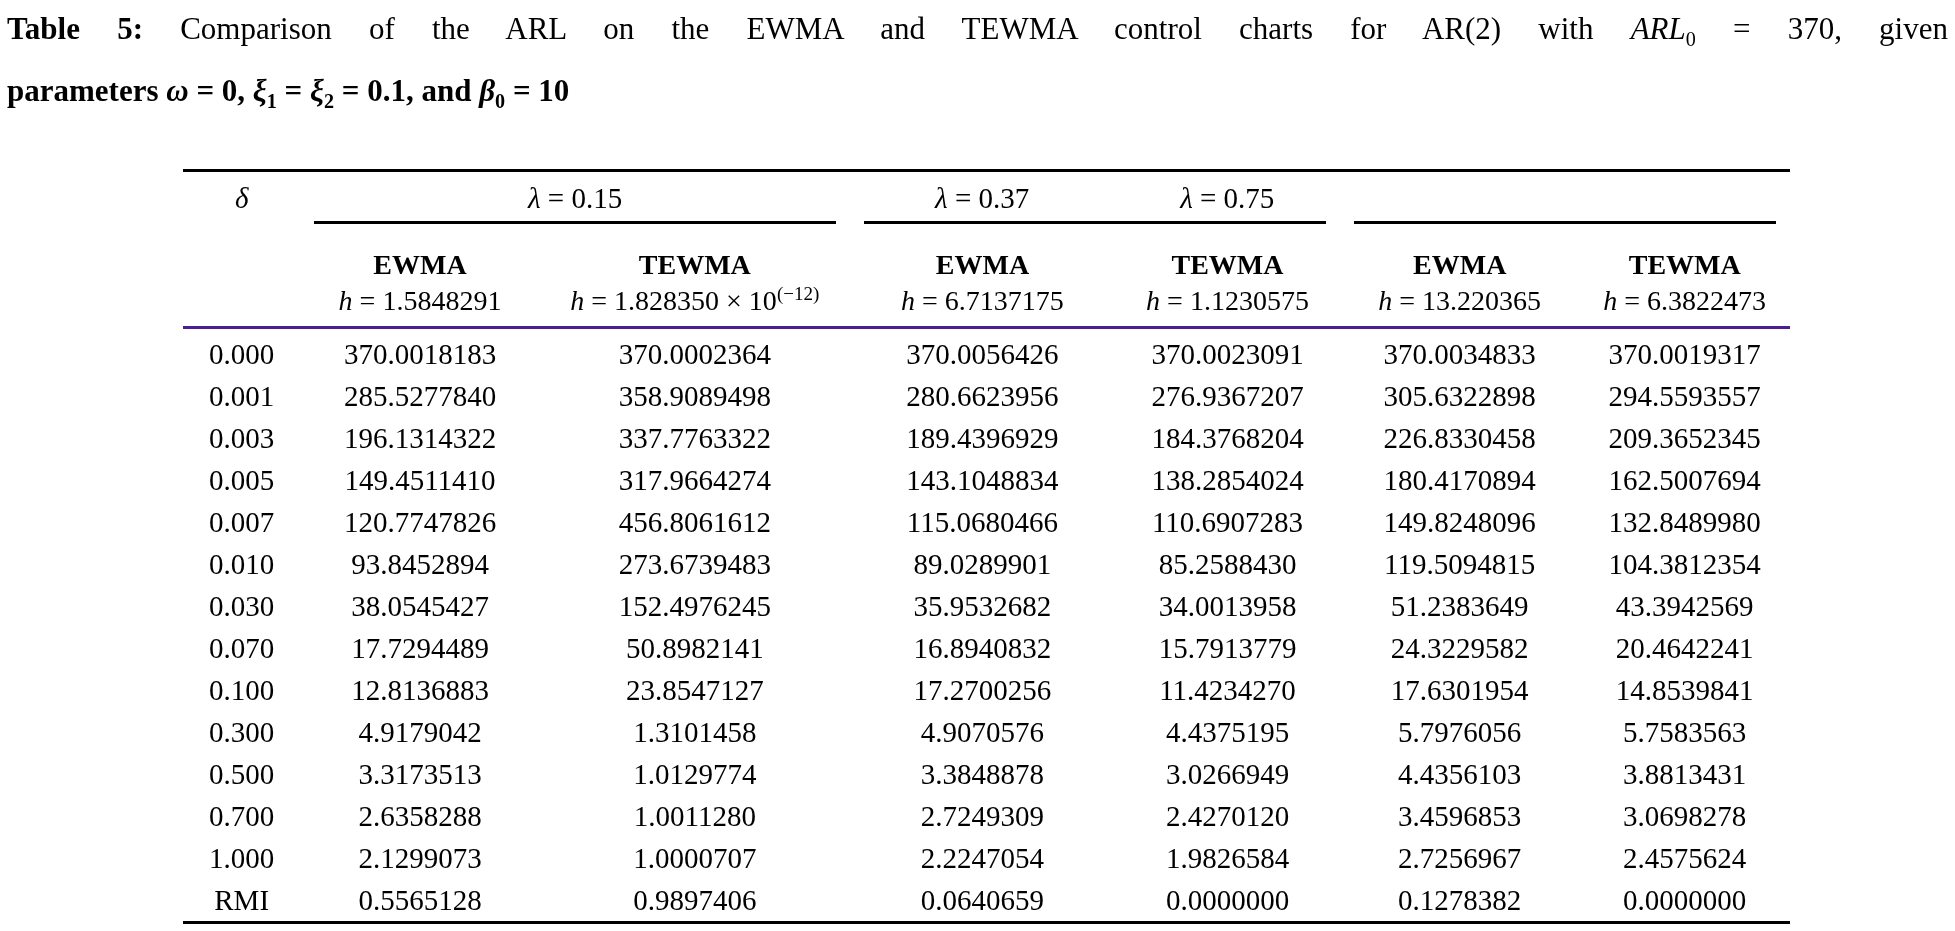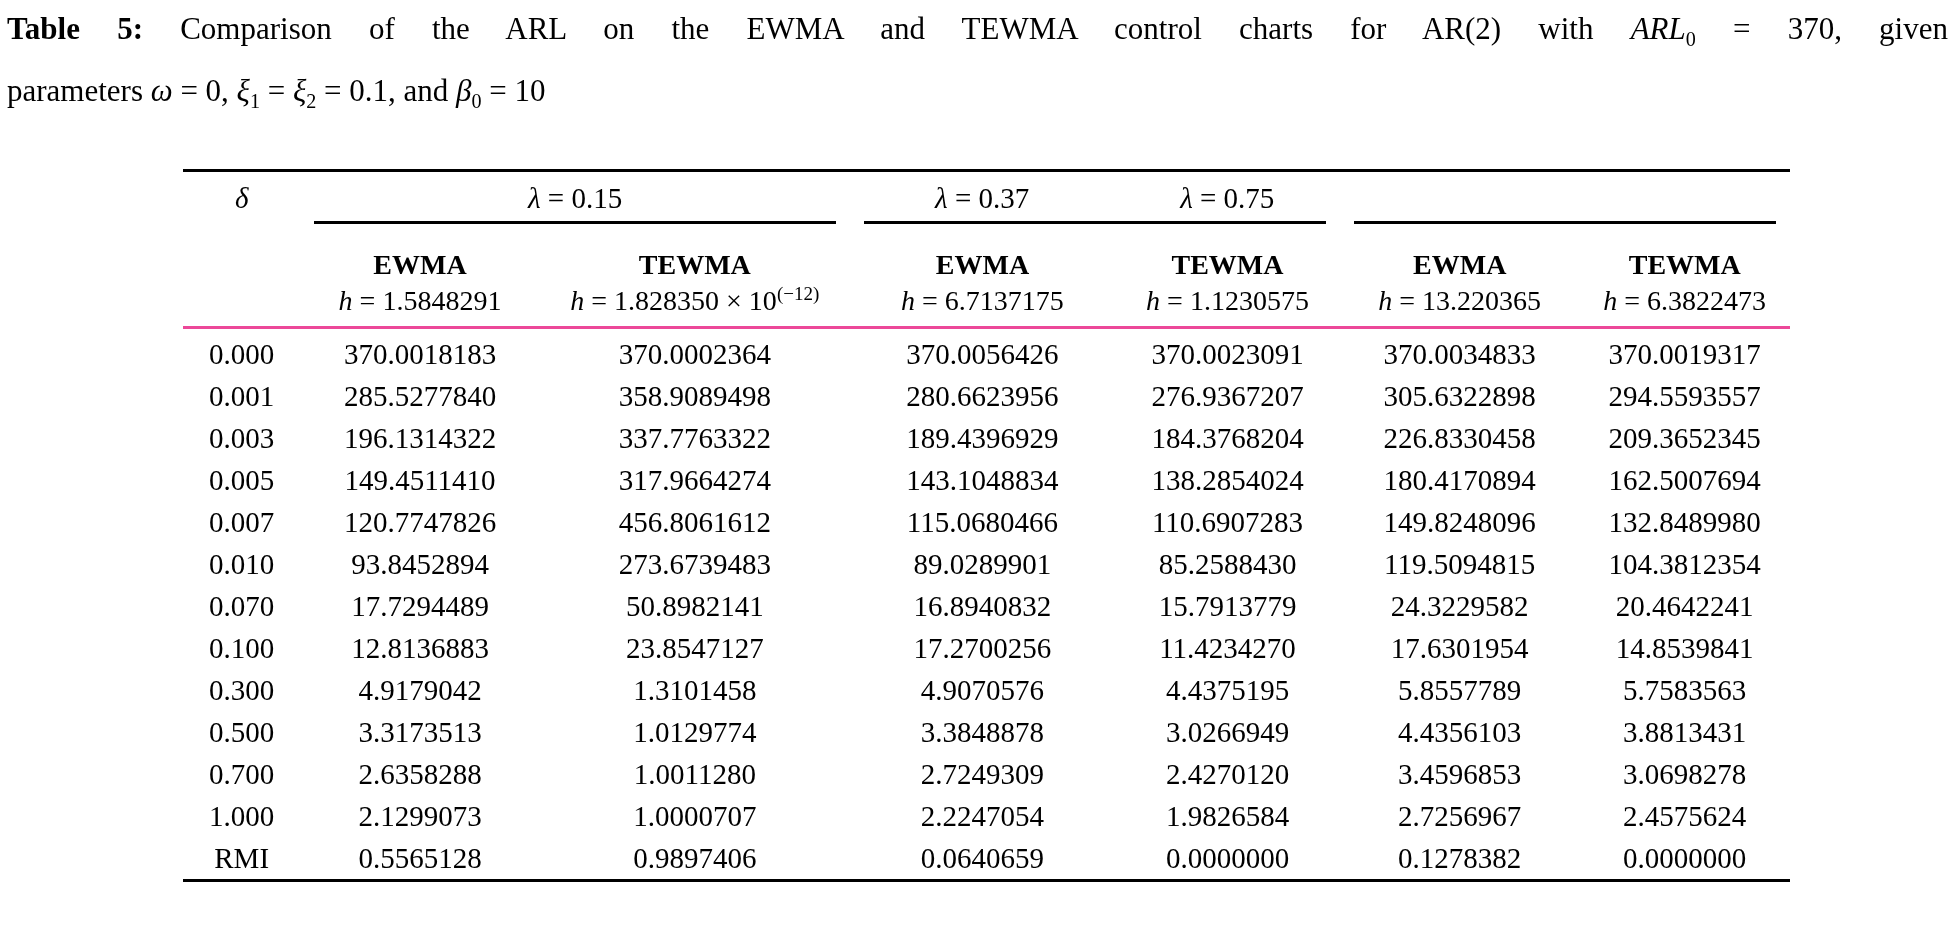--- a/index.html
+++ b/index.html
@@ -9,21 +9,21 @@
     background: #ffffff; color: #000000;
     font-family: "Liberation Serif", serif;
     overflow: hidden;
   }
   .caption {
     margin: 3px 7px 0 7px;
     font-size: 31px;
     line-height: 51px;
   }
   .cap-line1 { text-align: justify; text-align-last: justify; }
-  .cap-line2 { text-align: left; }
+  .cap-line2 { text-align: left; font-weight: bold; }
   .caption sub { font-size: 0.65em; }
 
   table.dtable {
     border-collapse: collapse;
     margin-left: 183px;
     margin-top: 42px;
     width: 1607px;
     border-top: 3px solid #000;
   }
   .dtable th, .dtable td {
@@ -54,21 +54,21 @@
     font-weight: bold;
     font-size: 28px;
     height: 58px;
     vertical-align: middle;
   }
   .h-row th {
     font-size: 28px;
     height: 46px;
     vertical-align: middle;
     padding-bottom: 8px;
-    border-bottom: 3px solid #ec4899;
+    border-bottom: 3px solid #4c1d95;
   }
   .h-row sup { font-size: 0.68em; }
   .dtable tbody td {
     height: 42px;
     line-height: 42px;
     font-size: 29px;
   }
   .dtable tbody tr:first-child td { padding-top: 4px; }
   .dtable tbody tr:last-child td { border-bottom: 3px solid #000; }
   i { font-style: italic; }
@@ -171,20 +171,29 @@
       <tr>
         <td>0.010</td>
         <td>93.8452894</td>
         <td>273.6739483</td>
         <td>89.0289901</td>
         <td>85.2588430</td>
         <td>119.5094815</td>
         <td>104.3812354</td>
       </tr>
       <tr>
+        <td>0.030</td>
+        <td>38.0545427</td>
+        <td>152.4976245</td>
+        <td>35.9532682</td>
+        <td>34.0013958</td>
+        <td>51.2383649</td>
+        <td>43.3942569</td>
+      </tr>
+      <tr>
         <td>0.070</td>
         <td>17.7294489</td>
         <td>50.8982141</td>
         <td>16.8940832</td>
         <td>15.7913779</td>
         <td>24.3229582</td>
         <td>20.4642241</td>
       </tr>
       <tr>
         <td>0.100</td>
@@ -194,21 +203,21 @@
         <td>11.4234270</td>
         <td>17.6301954</td>
         <td>14.8539841</td>
       </tr>
       <tr>
         <td>0.300</td>
         <td>4.9179042</td>
         <td>1.3101458</td>
         <td>4.9070576</td>
         <td>4.4375195</td>
-        <td>5.8557789</td>
+        <td>5.7976056</td>
         <td>5.7583563</td>
       </tr>
       <tr>
         <td>0.500</td>
         <td>3.3173513</td>
         <td>1.0129774</td>
         <td>3.3848878</td>
         <td>3.0266949</td>
         <td>4.4356103</td>
         <td>3.8813431</td>

